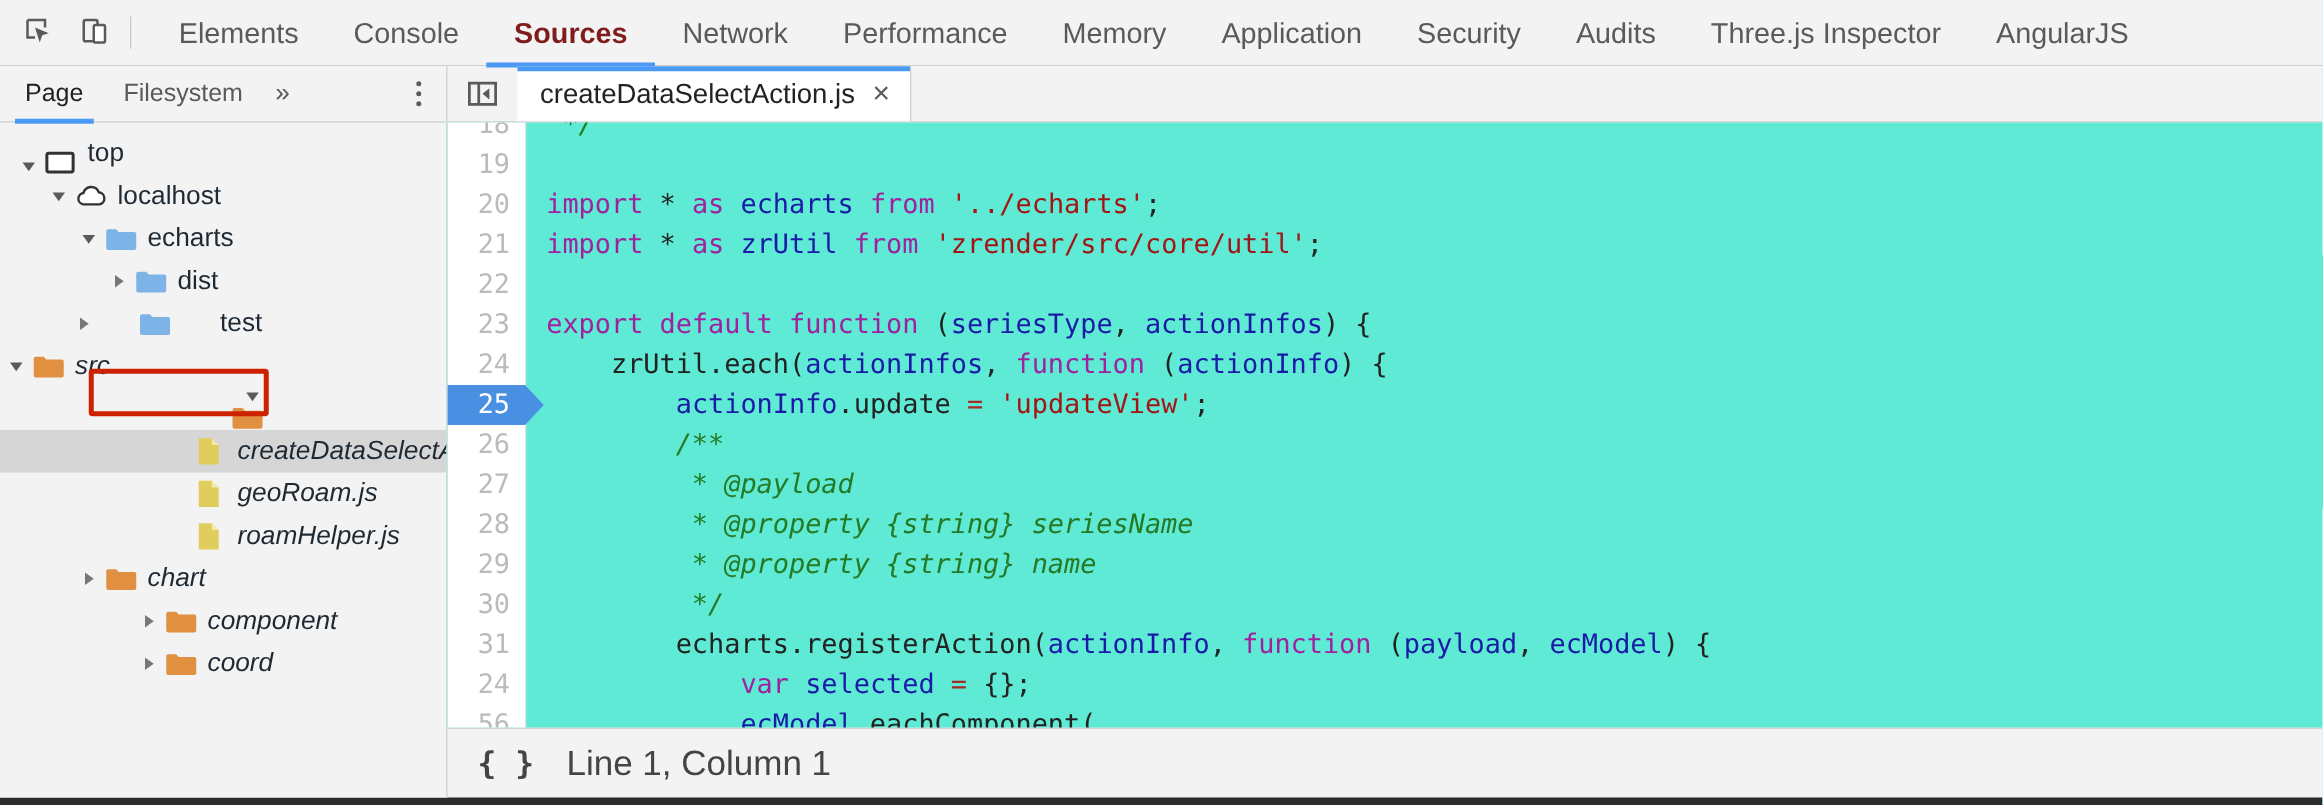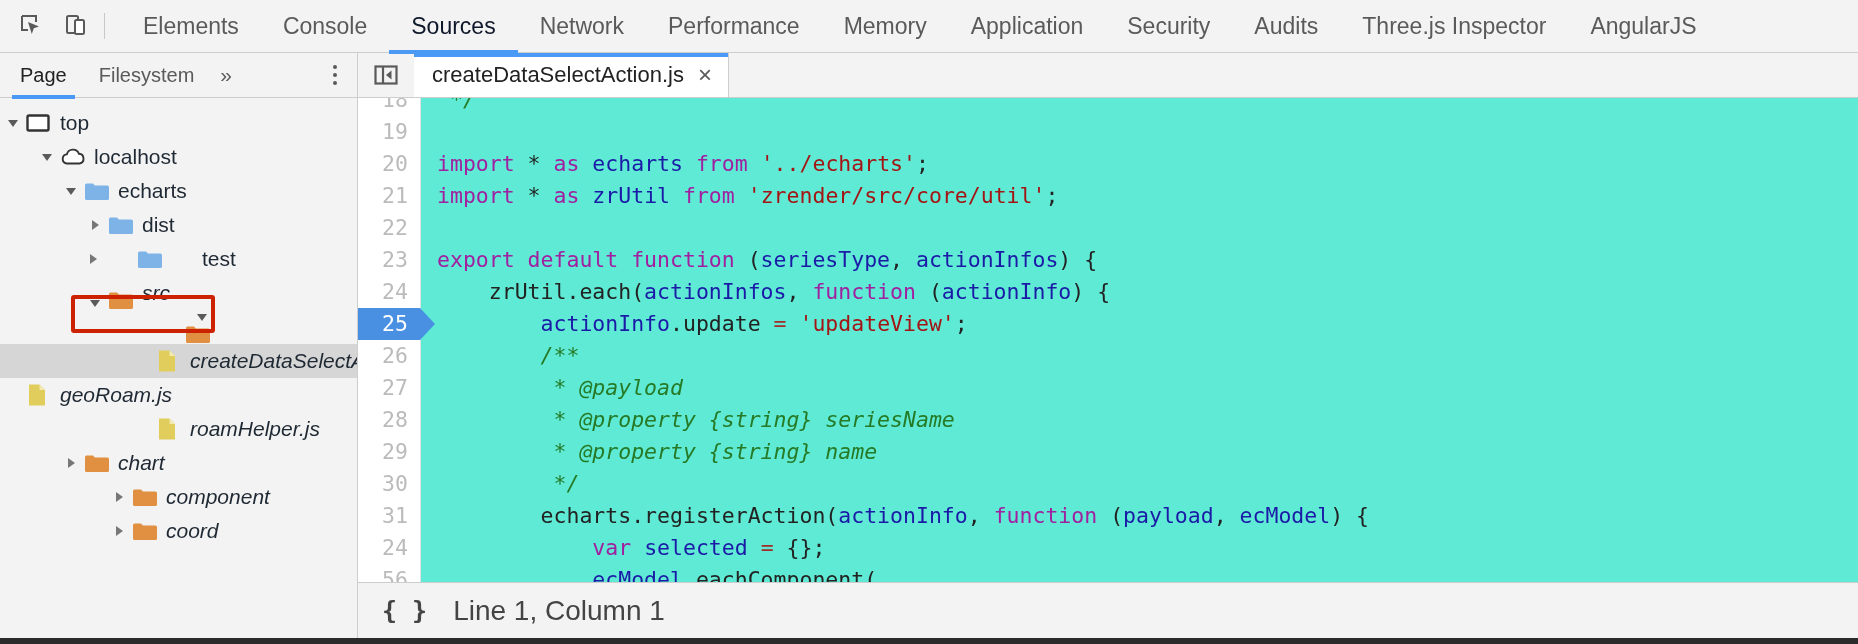--- a/index.html
+++ b/index.html
@@ -28,21 +28,21 @@
   .vsep { width:1px; height:26px; background:#c8c8c8; margin:0 16px 0 6px; }
 
   .panel-tabs { display: flex; align-items: flex-start; height: 53px; }
   .panel-tab {
     display: flex; align-items: center; justify-content: center;
     padding: 0 22px; height: 53px;
     font-size: 23px; color: #5a5a5a;
     white-space: nowrap; cursor: pointer;
     position: relative;
   }
-  .panel-tab.selected { color: #0f172a; font-weight: 400; }
+  .panel-tab.selected { color: #7f1d1d; font-weight: 700; }
   .panel-tab.selected::after {
     content:""; position:absolute; left:0; right:0; bottom:-1px;
     height:4px; background:#4a9af5;
   }
 
   
   .body-row { flex: 1; display: flex; min-height: 0; }
 
   
   .navigator {
@@ -252,21 +252,21 @@
         <div class="nav-more">»</div>
         <div class="kebab">
             <i></i>
             <i></i>
             <i></i>
           </div>
       </div>
 
       <div class="tree">
 
-        <div class="tree-row" style="">
+        <div class="tree-row" style="padding-left:10px;align-items:flex-end;">
           <span class="tw">
               <svg width="14" height="14" viewBox="0 0 14 14">
                 <path d="M2 4 L12 4 L7 11 Z" fill="#5a5a5a"></path>
               </svg>
             </span>
           <span class="tree-icon">
               <svg width="24" height="20" viewBox="0 0 24 20">
                 <rect x="1.5" y="2.5" width="21" height="15" rx="1.5" fill="#fff" stroke="#333" stroke-width="2.4"></rect>
               </svg>
             </span>
@@ -308,35 +308,35 @@
               </svg>
             </span>
           <span class="tree-icon">
               <svg width="26" height="20" viewBox="0 0 26 20">
                 <path d="M1 4 a1.6 1.6 0 0 1 1.6-1.6 h6.4 l1.9 2.2 h12.5 a1.6 1.6 0 0 1 1.6 1.6 v11.2 a1.6 1.6 0 0 1-1.6 1.6 H2.6 A1.6 1.6 0 0 1 1 17.4 Z" fill="#7eb3e8"></path>
               </svg>
             </span>
           <span class="tree-label">dist</span>
         </div>
 
-        <div class="tree-row" style="padding-left:80px;gap:31px;">
+        <div class="tree-row" style="padding-left:54px;gap:31px;">
           <span class="tw">
               <svg width="14" height="14" viewBox="0 0 14 14">
                 <path d="M4 2 L4 12 L11 7 Z" fill="#777"></path>
               </svg>
             </span>
           <span class="tree-icon">
               <svg width="26" height="20" viewBox="0 0 26 20">
                 <path d="M1 4 a1.6 1.6 0 0 1 1.6-1.6 h6.4 l1.9 2.2 h12.5 a1.6 1.6 0 0 1 1.6 1.6 v11.2 a1.6 1.6 0 0 1-1.6 1.6 H2.6 A1.6 1.6 0 0 1 1 17.4 Z" fill="#7eb3e8"></path>
               </svg>
             </span>
           <span class="tree-label">test</span>
         </div>
 
-        <div class="tree-row" style="padding-left:82px;align-items:flex-end;">
+        <div class="tree-row" style="">
           <span class="tw">
               <svg width="14" height="14" viewBox="0 0 14 14">
                 <path d="M2 4 L12 4 L7 11 Z" fill="#5a5a5a"></path>
               </svg>
             </span>
           <span class="tree-icon">
               <svg width="26" height="20" viewBox="0 0 26 20">
                 <path d="M1 4 a1.6 1.6 0 0 1 1.6-1.6 h6.4 l1.9 2.2 h12.5 a1.6 1.6 0 0 1 1.6 1.6 v11.2 a1.6 1.6 0 0 1-1.6 1.6 H2.6 A1.6 1.6 0 0 1 1 17.4 Z" fill="#e09040"></path>
               </svg>
             </span>
@@ -361,21 +361,21 @@
           <span class="tw"></span>
           <span class="tree-icon">
               <svg width="22" height="24" viewBox="0 0 22 24">
                 <path d="M3 1.5 h10.5 L19 7 v15.5 H3 Z" fill="#e0cd5c"></path>
                 <path d="M13.5 1.5 L19 7 h-5.5 Z" fill="#f2eab0"></path>
               </svg>
             </span>
           <span class="tree-label it">createDataSelectAction.js</span>
         </div>
 
-        <div class="tree-row" style="">
+        <div class="tree-row" style="padding-left:130px;">
           <span class="tw"></span>
           <span class="tree-icon">
               <svg width="22" height="24" viewBox="0 0 22 24">
                 <path d="M3 1.5 h10.5 L19 7 v15.5 H3 Z" fill="#e0cd5c"></path>
                 <path d="M13.5 1.5 L19 7 h-5.5 Z" fill="#f2eab0"></path>
               </svg>
             </span>
           <span class="tree-label it">geoRoam.js</span>
         </div>
 

